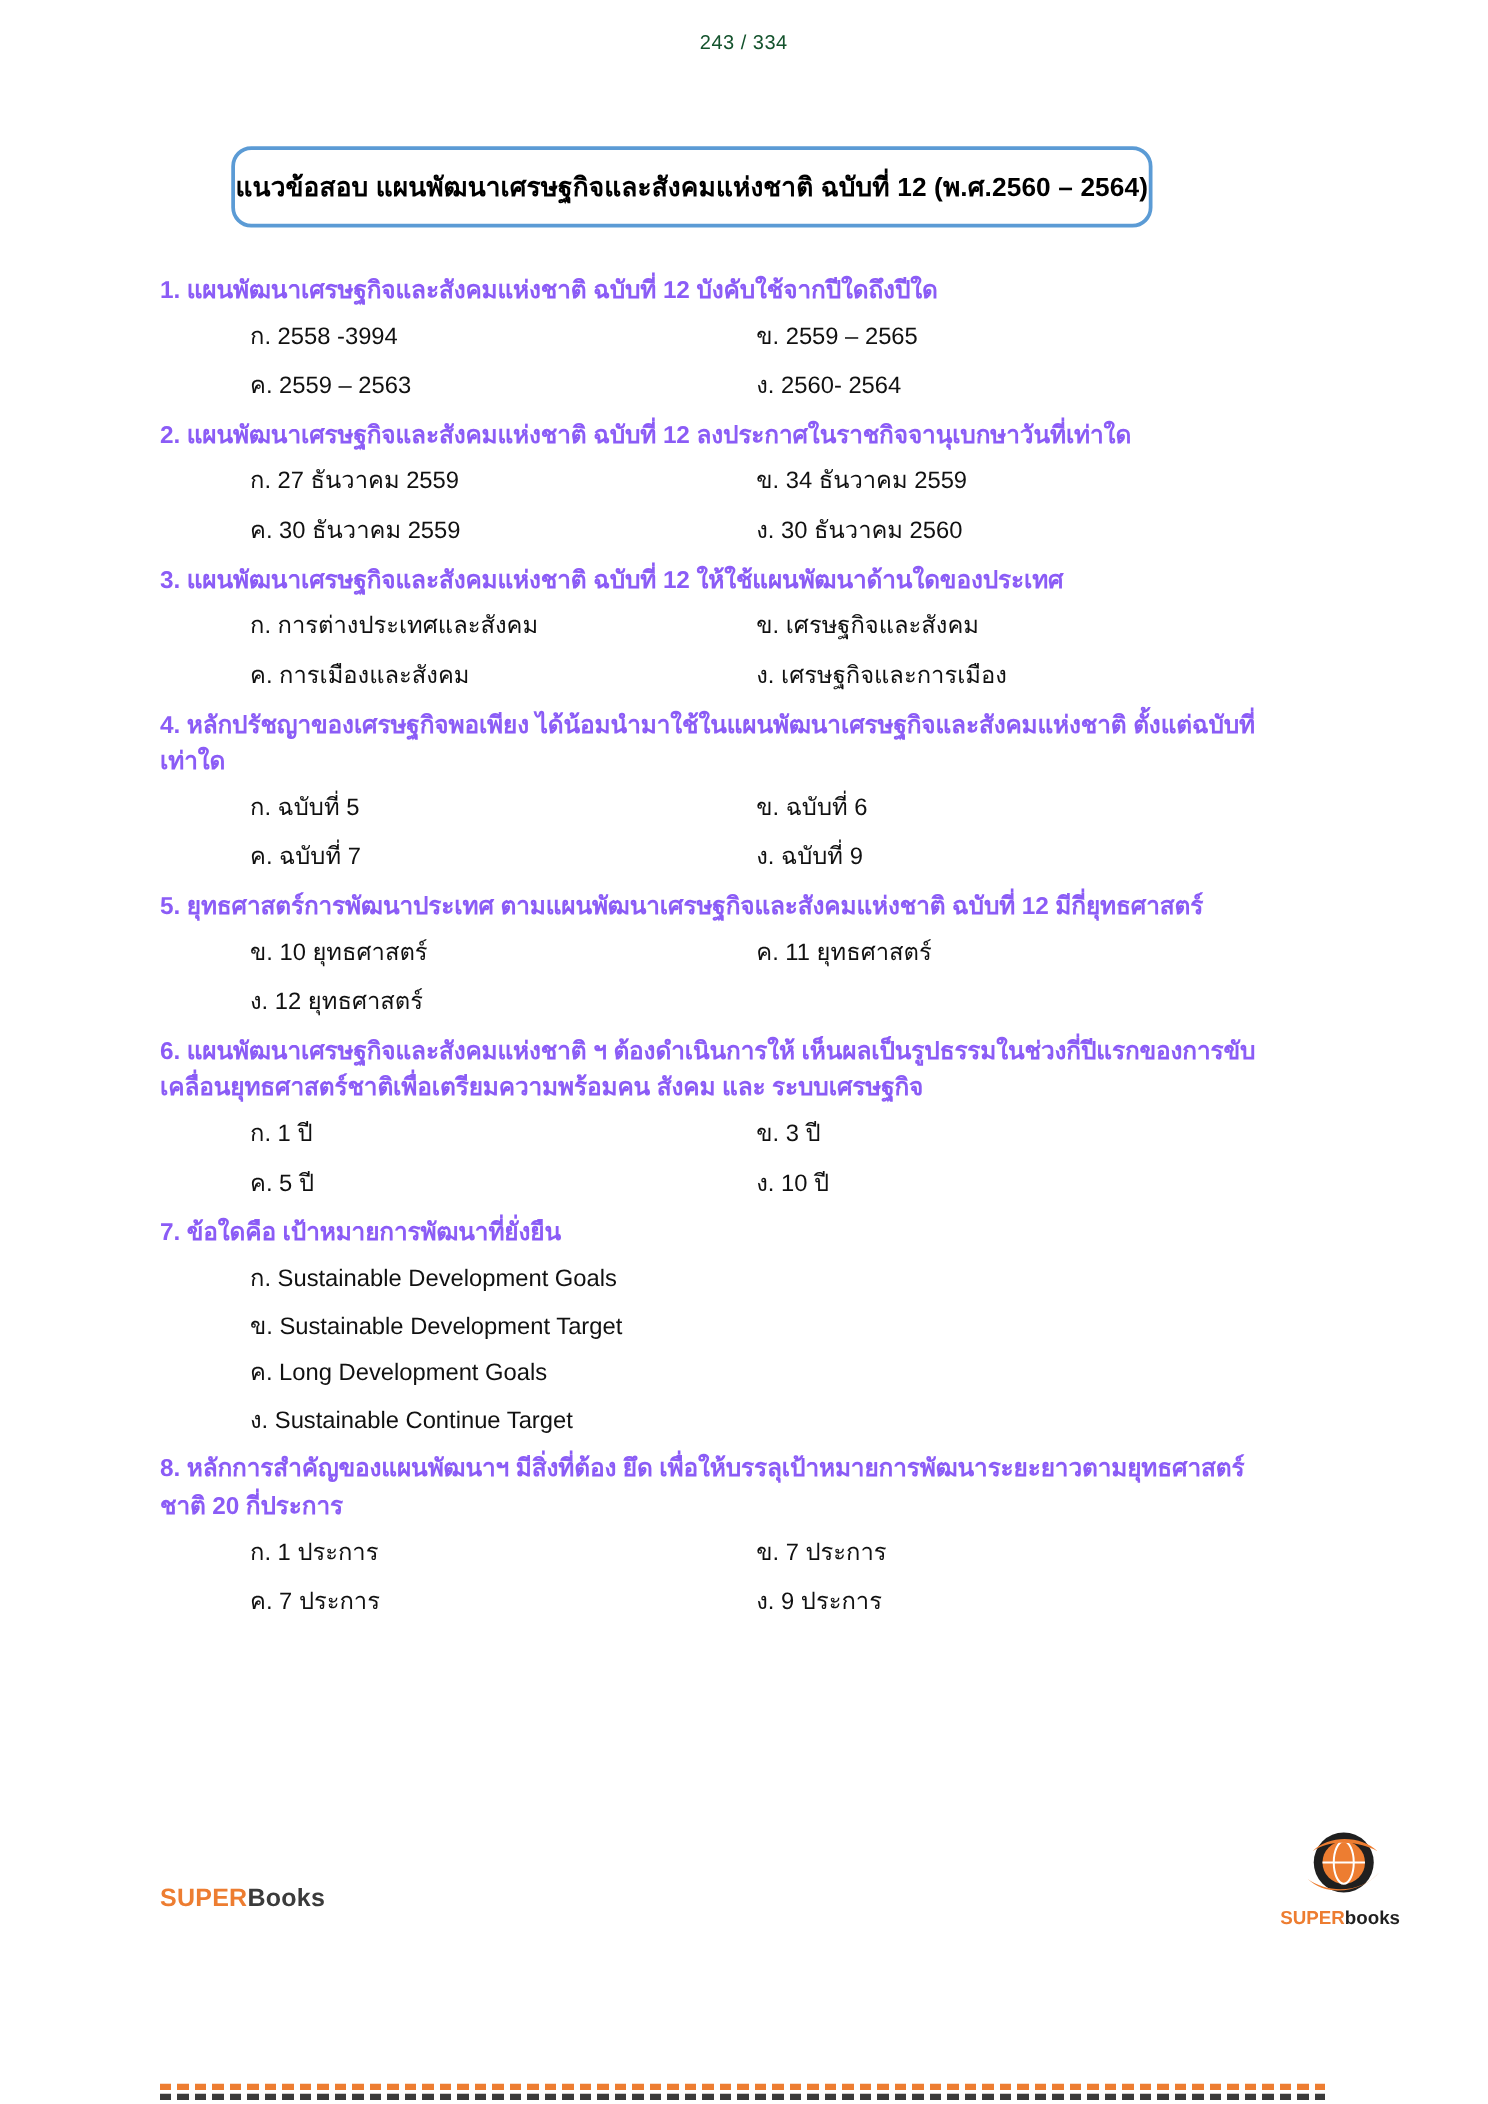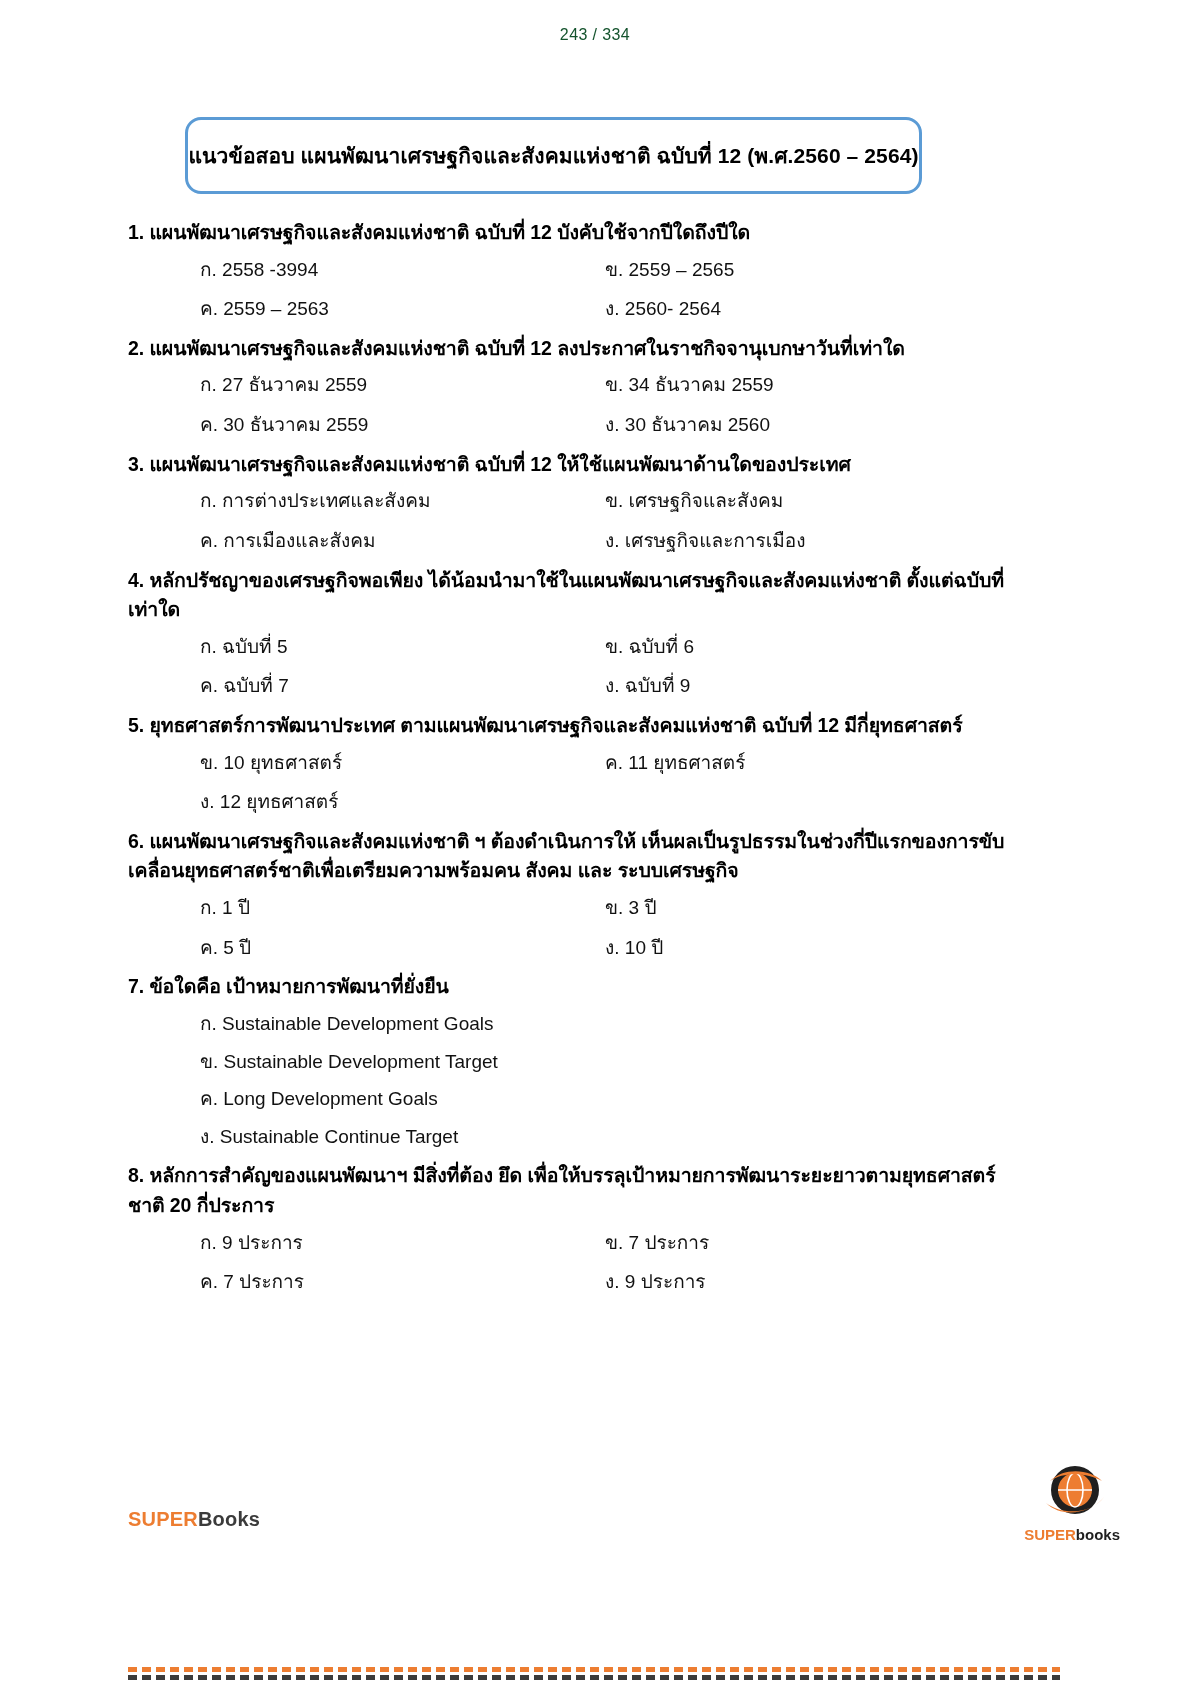--- a/index.html
+++ b/index.html
@@ -28,21 +28,21 @@
     letter-spacing: 0.4px;
     color: #14532d;
   }
 
   
   .title-box {
     position: absolute;
     top: 117px;
     left: 185px;
     width: 737px;
-    height: 77px;
+    height: 65px;
     box-sizing: border-box;
     border: 3px solid #5b9bd5;
     border-radius: 16px;
     display: flex;
     align-items: center;
     justify-content: center;
     background: #ffffff;
   }
   .title-text {
     font-size: 21px;
@@ -62,21 +62,21 @@
 
   .question-block {
     margin-bottom: 2px;
   }
 
   .q-text {
     font-size: 19.5px;
     font-weight: bold;
     line-height: 1.52;
     margin: 0 0 3px 0;
-    color: #000000;
+    color: #8b5cf6;
     letter-spacing: -0.1px;
   }
 
   .choices-grid {
     display: grid;
     grid-template-columns: 405px auto;
     row-gap: 2px;
     margin: 0 0 6px 0;
     padding-left: 72px;
   }
@@ -235,21 +235,21 @@
       <div class="choice">ก. Sustainable Development Goals</div>
       <div class="choice">ข. Sustainable Development Target</div>
       <div class="choice">ค. Long Development Goals</div>
       <div class="choice">ง. Sustainable Continue Target</div>
     </div>
   </div>
 
   <div class="question-block">
     <p class="q-text">8. หลักการสำคัญของแผนพัฒนาฯ มีสิ่งที่ต้อง ยึด เพื่อให้บรรลุเป้าหมายการพัฒนาระยะยาวตามยุทธศาสตร์ชาติ 20 กี่ประการ</p>
     <div class="choices-grid">
-      <span class="choice">ก. 9 ประการ</span>
+      <span class="choice">ก. 1 ประการ</span>
       <span class="choice">ข. 7 ประการ</span>
       <span class="choice">ค. 7 ประการ</span>
       <span class="choice">ง. 9 ประการ</span>
     </div>
   </div>
 
 </div>
 
 <div class="footer-rule"></div>
 <div class="footer-rule second"></div>

